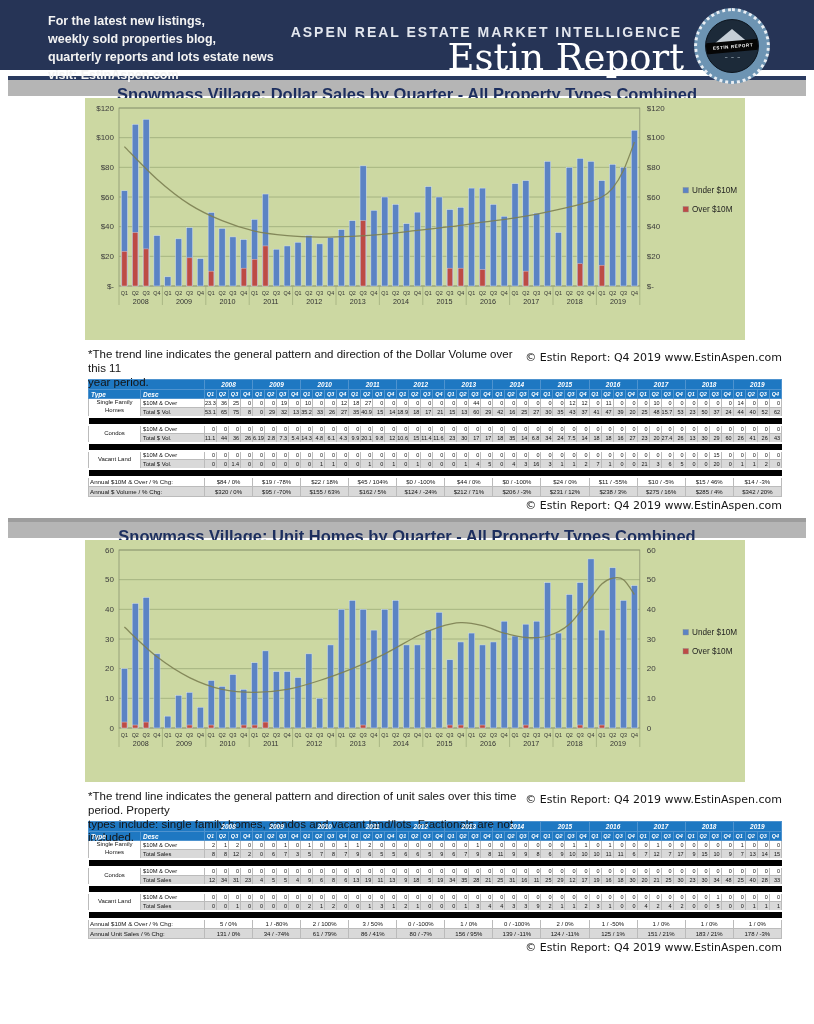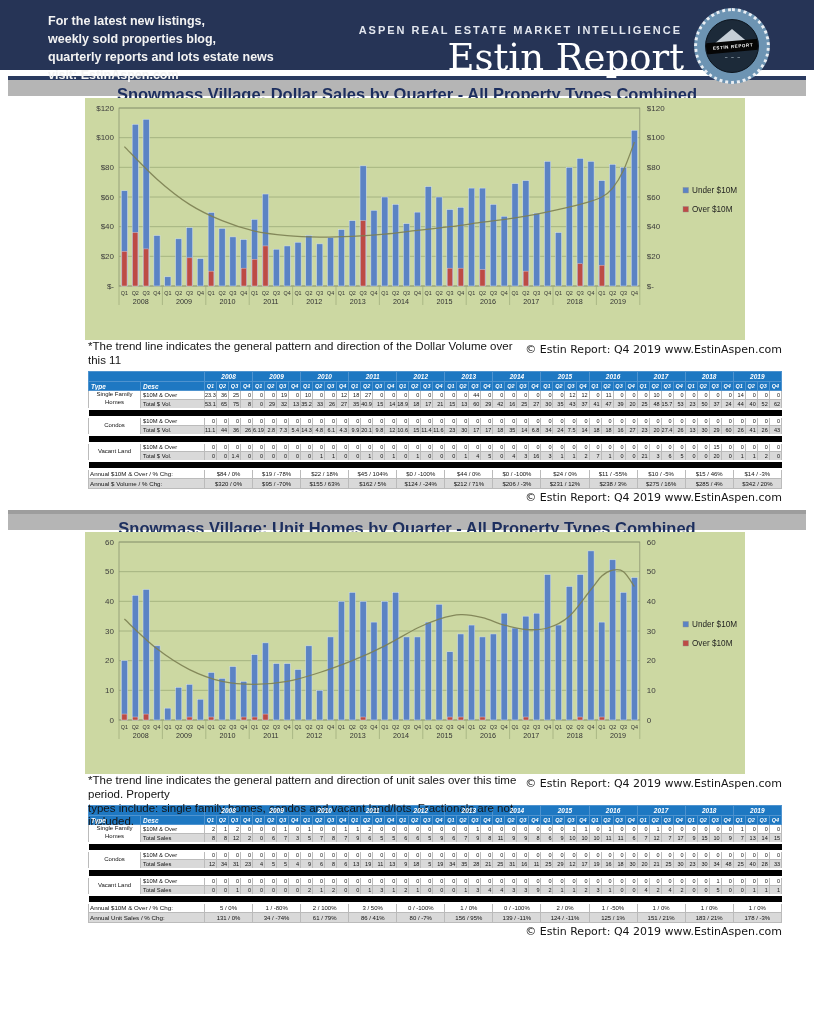--- a/index.html
+++ b/index.html
@@ -5,21 +5,21 @@
   * { box-sizing: border-box; }
   html,body { margin:0; padding:0; }
   body {
     width:814px; height:1024px; overflow:hidden; background:#ffffff;
     font-family:"Liberation Sans", sans-serif; position:relative;
   }
   
   .header { height:70px; background:#263456; position:relative; }
   .promo { position:absolute; left:48px; top:12px; font-size:12.5px; font-weight:bold;
            line-height:1.45; color:#f3f3f3; }
-  .tagline { position:absolute; right:132px; top:24px; font-size:11px; font-weight:bold;
+  .tagline { position:absolute; right:132px; top:24px; font-size:14px; font-weight:bold;
              letter-spacing:2px; color:#e2e6ee; white-space:nowrap; }
   .brand { position:absolute; right:130px; top:36px; font-family:"DejaVu Serif", serif;
            font-size:37px; color:#ffffff; white-space:nowrap; }
   .badge { position:absolute; right:44px; top:8px; width:76px; height:76px; border-radius:50%;
            background:#6d94b3; border:3px dotted #e9eef3; }
   .badge-inner { position:absolute; left:8px; top:8px; width:54px; height:54px; border-radius:50%;
                  background:#1c2a39; overflow:hidden; border:1px solid #0c141d; }
   .badge-mountain { position:absolute; left:8px; top:9px; width:0; height:0;
                  border-left:18px solid transparent; border-right:18px solid transparent;
                  border-bottom:15px solid #c6cfd7; }
@@ -30,21 +30,21 @@
                font-size:5px; color:#bcc9d4; letter-spacing:1px; }
   
   .band { margin:6px 8px 0 8px; height:20px; background:#b5b5b5; text-align:center; }
   .band.first { border-top:4px solid #2a3a5f; }
   .band.second { border-top:4px solid #9d9d9d; }
   .band h2 { margin:0; line-height:29px; font-size:16.5px; font-weight:bold; color:#1c2e5e; }
   
   .chart-panel { margin:2px 0 0 85px; width:660px; height:242px; background:#ccd8a2; position:relative; }
   .chart-panel svg { position:absolute; left:0; top:0; }
   
-  .note-row { margin:0 0 0 88px; width:694px; height:28px; display:flex;
+  .note-row { margin:8px 0 0 88px; width:694px; height:28px; display:flex;
               justify-content:space-between; align-items:flex-start; }
   .note { font-size:11.5px; color:#141414; line-height:1.2; width:440px; }
   .copy { font-size:11px; color:#141414; white-space:nowrap; margin-top:3px;
           font-family:"DejaVu Sans", sans-serif; }
   
   .data-table { margin:3px 0 0 88px; border-collapse:collapse; table-layout:fixed; width:694px;
                 font-family:"Liberation Sans", sans-serif; }
   .data-table th, .data-table td { padding:0; overflow:hidden; white-space:nowrap; }
   .data-table th { background:#1e78c2; color:#ffffff; border:1px solid #4e93cf; }
   th.yr { font-size:6.5px; font-style:italic; font-weight:bold; height:10px; }
@@ -261,20 +261,21 @@
         <text x="607" y="95" font-size="8.2" fill="#1f1f1f" font-family="Liberation Sans, sans-serif">Under $10M</text>
         <rect x="598" y="108.5" width="5.5" height="5.5" fill="#bd4b45" stroke="#8f8f8f" stroke-width="0.4"></rect>
         <text x="607" y="114" font-size="8.2" fill="#1f1f1f" font-family="Liberation Sans, sans-serif">Over $10M</text>
       </g>
     </svg>
 </div>
 
 <div class="note-row">
   <div class="note">
     <div>*The trend line indicates the general pattern and direction of the Dollar Volume over this 11</div>
+    <div>year period.</div>
   </div>
   <div class="copy">© Estin Report: Q4 2019 www.EstinAspen.com</div>
 </div>
 
 <div id="table-0">
     <table class="data-table">
       <colgroup>
         <col style="width: 52px;">
         <col style="width: 64px;">
         <col>

